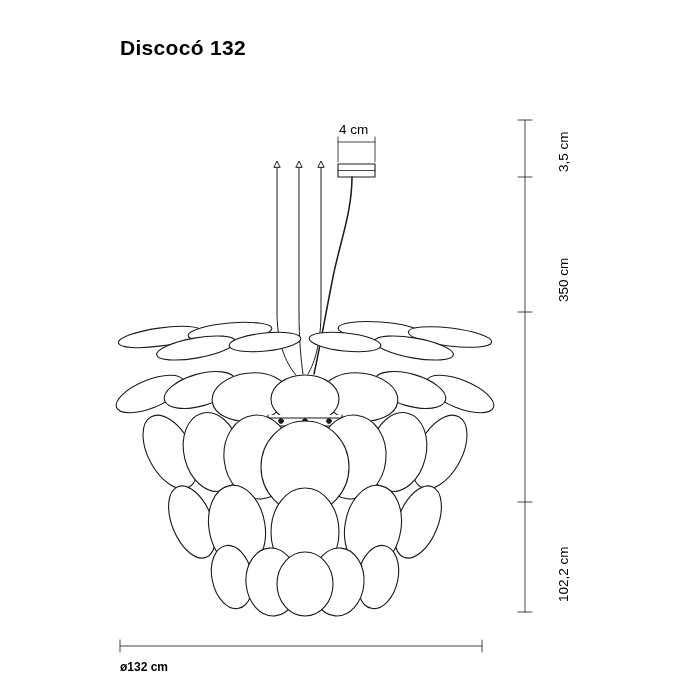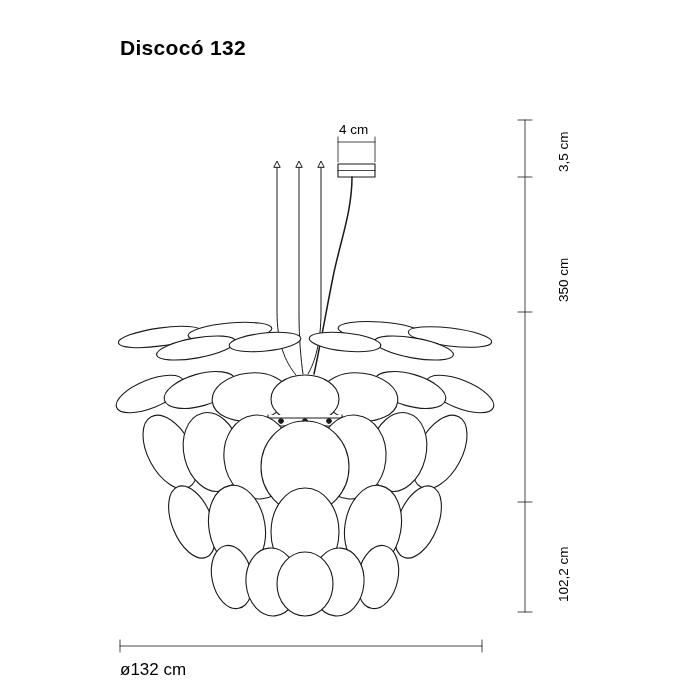--- a/index.html
+++ b/index.html
@@ -166,15 +166,15 @@
   </svg>
 
   <div class="dim-label" style="left:339px; top:110px;">4 cm</div>
 
   <div class="dim-label dim-vert" style="left:556px; top:160px; transform: rotate(-90deg);">3,5 cm</div>
 
   <div class="dim-label dim-vert" style="left:556px; top:290px; transform: rotate(-90deg);">350 cm</div>
 
   <div class="dim-label dim-vert" style="left:556px; top:590px; transform: rotate(-90deg);">102,2 cm</div>
 
-  <div class="dim-label" style="left:120px; top:648px; font-size:17px;">ø132 cm</div>
+  <div class="dim-label" style="left:120px; top:648px; font-size:12px;font-weight:bold;">ø132 cm</div>
 
 </div>
 
 </body></html>

